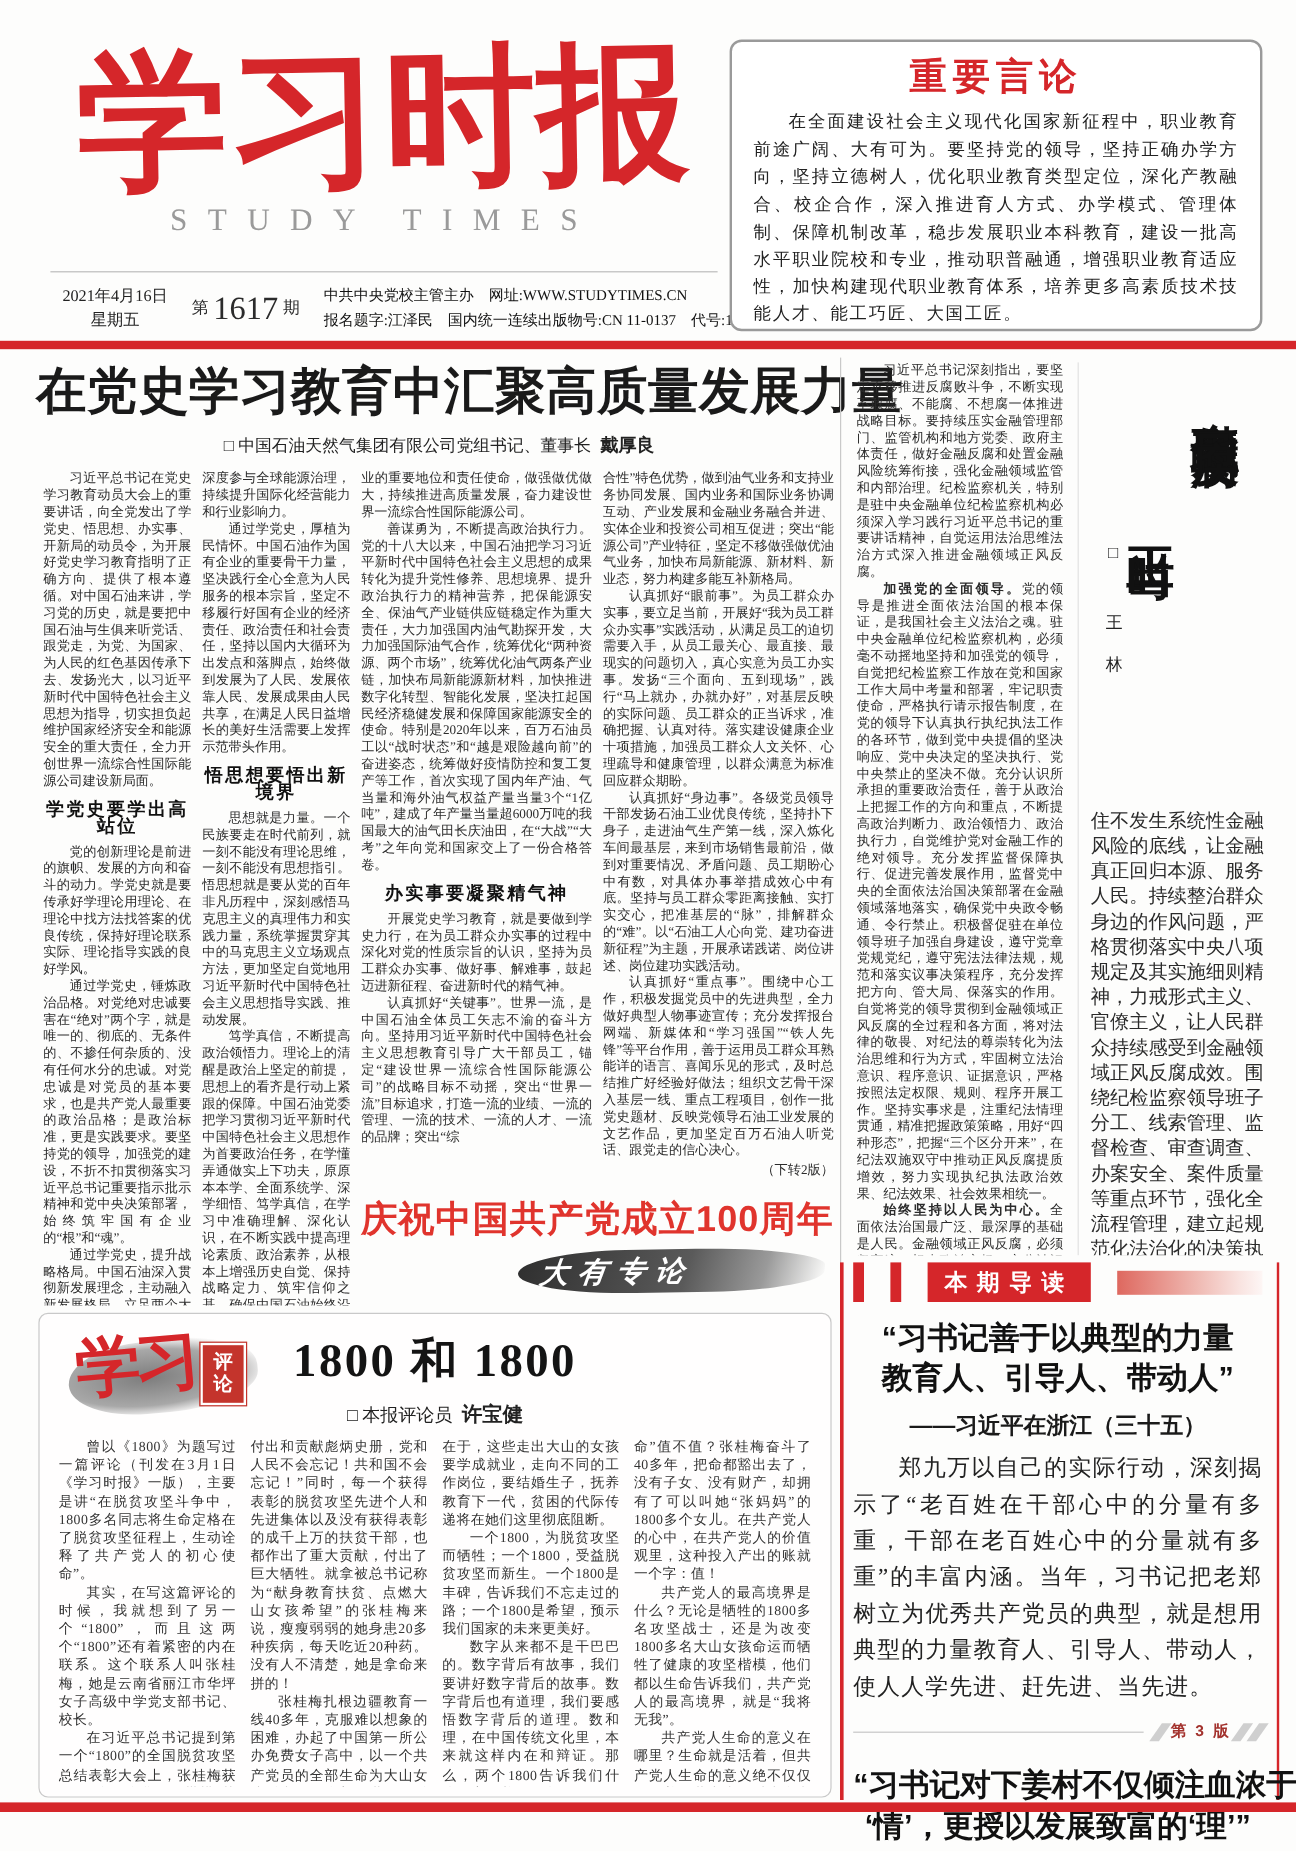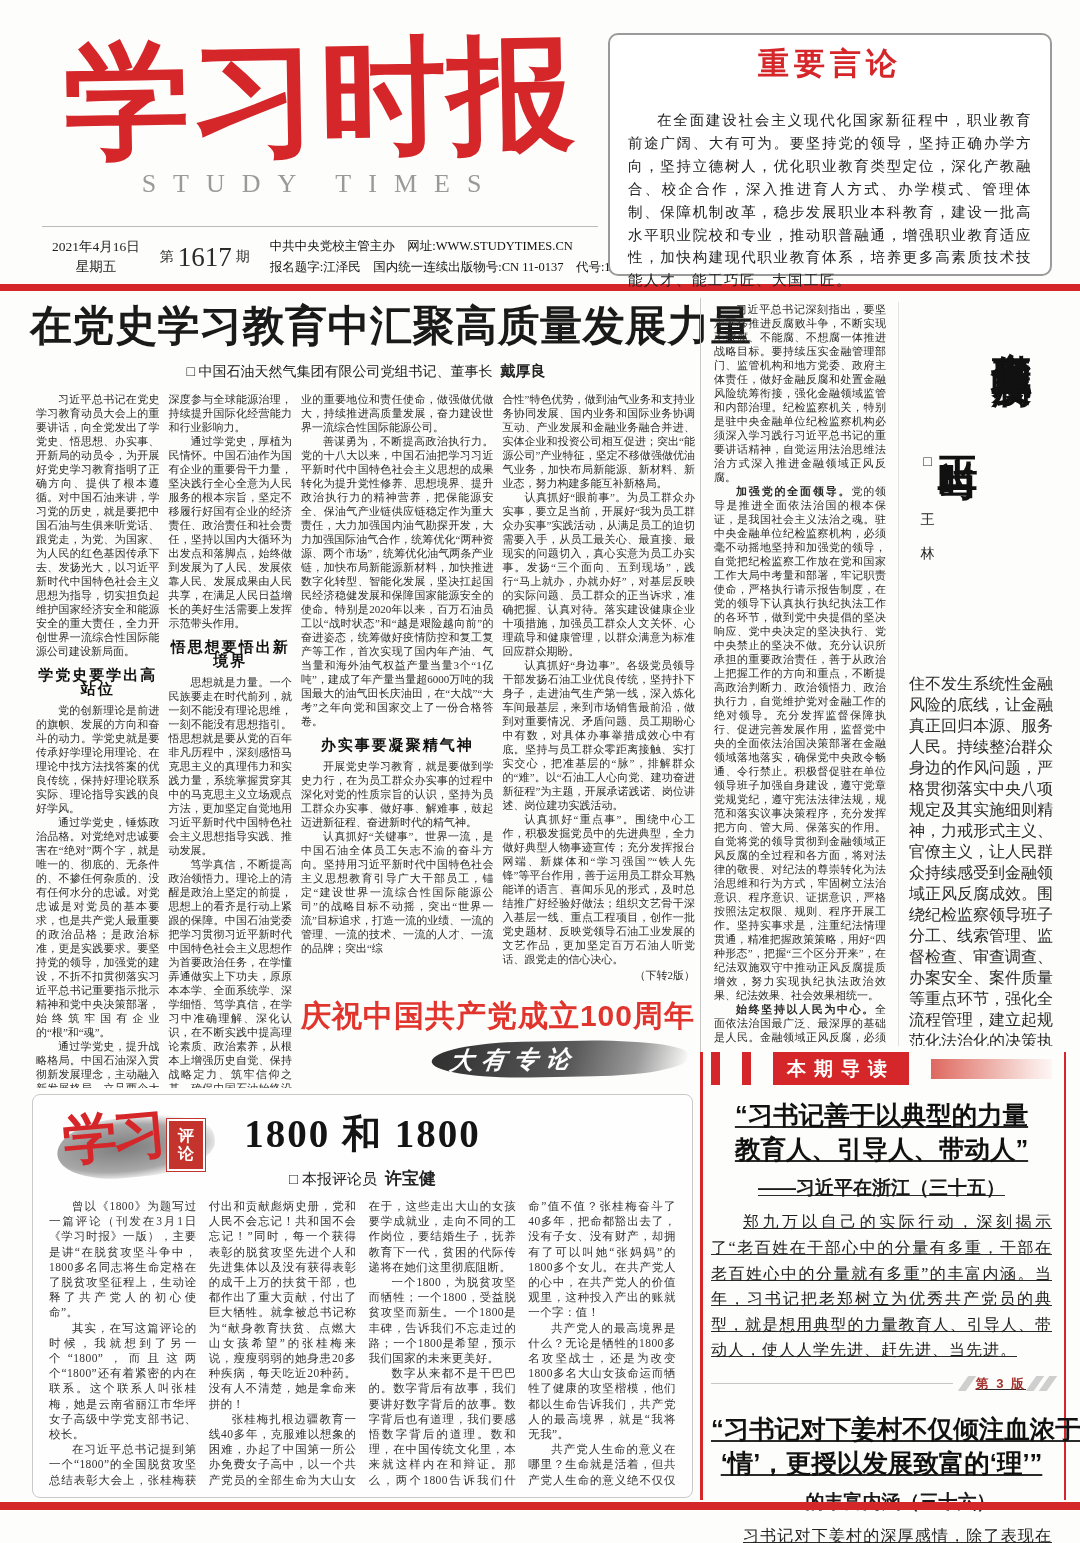--- a/index.html
+++ b/index.html
@@ -17,21 +17,21 @@
   #ib-date{text-align:center;font-size:13.5px;line-height:1.5;color:#222;white-space:nowrap;}
   #ib-issue{display:flex;align-items:center;gap:4px;font-size:14px;white-space:nowrap;}
   #ib-issue .issue-no{font-size:27px;font-family:"Liberation Serif",serif;}
   #ib-pub{font-size:12.5px;line-height:1.7;color:#111;white-space:nowrap;}
   #redrule-top{position:absolute;left:0;top:284px;width:1080px;height:7px;background:#d5262a;}
   
   #remarks{position:absolute;left:608px;top:33px;width:444px;height:243px;border:2px solid #9a9a9a;
         border-radius:10px;box-sizing:border-box;padding:8px 18px 12px 18px;background:#fff;}
   #remarks-title{text-align:center;font-family:"Liberation Sans",sans-serif;font-weight:900;
         font-size:31px;color:#d5262a;letter-spacing:5px;}
-  #remarks-body{margin-top:24px;font-size:14.5px;line-height:1.58;letter-spacing:1.5px;
+  #remarks-body{margin-top:6px;font-size:14.5px;line-height:1.58;letter-spacing:1.5px;
         text-align:justify;text-indent:2em;color:#222;}
   
   #main-headline{position:absolute;left:30px;top:298px;width:666px;text-align:center;
         font-family:"Liberation Sans","DejaVu Sans",sans-serif;font-weight:900;font-size:42px;
         letter-spacing:0.5px;color:#1a1a1a;white-space:nowrap;}
   #main-byline{position:absolute;left:36px;top:362px;width:660px;text-align:center;font-size:14px;color:#222;}
   #main-byline .author{font-weight:bold;font-size:15px;margin-left:8px;}
   #main-cols{position:absolute;left:36px;top:392px;width:659px;height:696px;display:flex;gap:9px;}
   .ncol{flex:1;overflow:hidden;font-size:11px;line-height:14px;text-align:justify;}
   .ncol .para{margin:0;text-indent:2em;}
@@ -68,26 +68,26 @@
   #fin-author{position:absolute;top:152px;right:128px;font-size:14px;letter-spacing:9px;color:#222;}
   #fin-body2{flex:1;overflow:hidden;}
   
   #digest{position:absolute;left:700px;top:1052px;width:366px;height:448px;box-sizing:border-box;
         border-left:3px solid #d5262a;border-right:2px solid #d5262a;padding:0 12px 0 8px;}
   #digest-header{display:flex;align-items:stretch;height:33px;gap:22px;}
   .dbar{width:9px;background:#d5262a;}
   #dlabel{background:#d5262a;color:#fff;font-family:"Liberation Sans",sans-serif;font-size:19px;
         font-weight:bold;letter-spacing:8px;padding:0 14px;display:flex;align-items:center;white-space:nowrap;}
   #dstrip{flex:1;align-self:center;height:20px;background:linear-gradient(90deg,#de685f,#efb9b2 55%,#f9e4e1 85%,#fdf6f5);}
-  .ditem{margin-top:14px;text-decoration:underline;}
+  .ditem{margin-top:14px;}
   .dhead{font-family:"Liberation Sans",sans-serif;font-weight:900;font-size:25.5px;line-height:1.32;
         text-align:center;color:#111;white-space:nowrap;}
   .dsub{font-family:"Liberation Sans",sans-serif;font-weight:bold;font-size:19px;text-align:center;
         margin-top:9px;color:#1a1a1a;}
-  .dbody{margin-top:8px;font-size:16px;line-height:1.6;letter-spacing:1px;text-align:justify;
+  .dbody{margin-top:8px;font-size:19px;line-height:1.6;letter-spacing:1px;text-align:justify;
         text-indent:2em;color:#222;}
   .badge-row{display:flex;align-items:center;margin-top:12px;}
   .badge-rule{flex:1;height:1px;background:#c6c6c6;}
   .pgbadge{display:flex;align-items:center;gap:5px;margin-left:10px;}
   .pgbadge .sl{width:8px;height:15px;background:#cfcfcf;transform:skewX(-35deg);}
   .pgbadge .pgtxt{font-family:"Liberation Sans",sans-serif;font-weight:bold;font-size:13px;color:#a3322d;letter-spacing:2px;}
   
   #comm{position:absolute;left:32px;top:1094px;width:661px;height:404px;border:1px solid #c9c9c9;
         border-radius:8px;box-sizing:border-box;background:#fffefe;}
   #comm-logo{position:absolute;left:24px;top:12px;width:160px;height:78px;}

